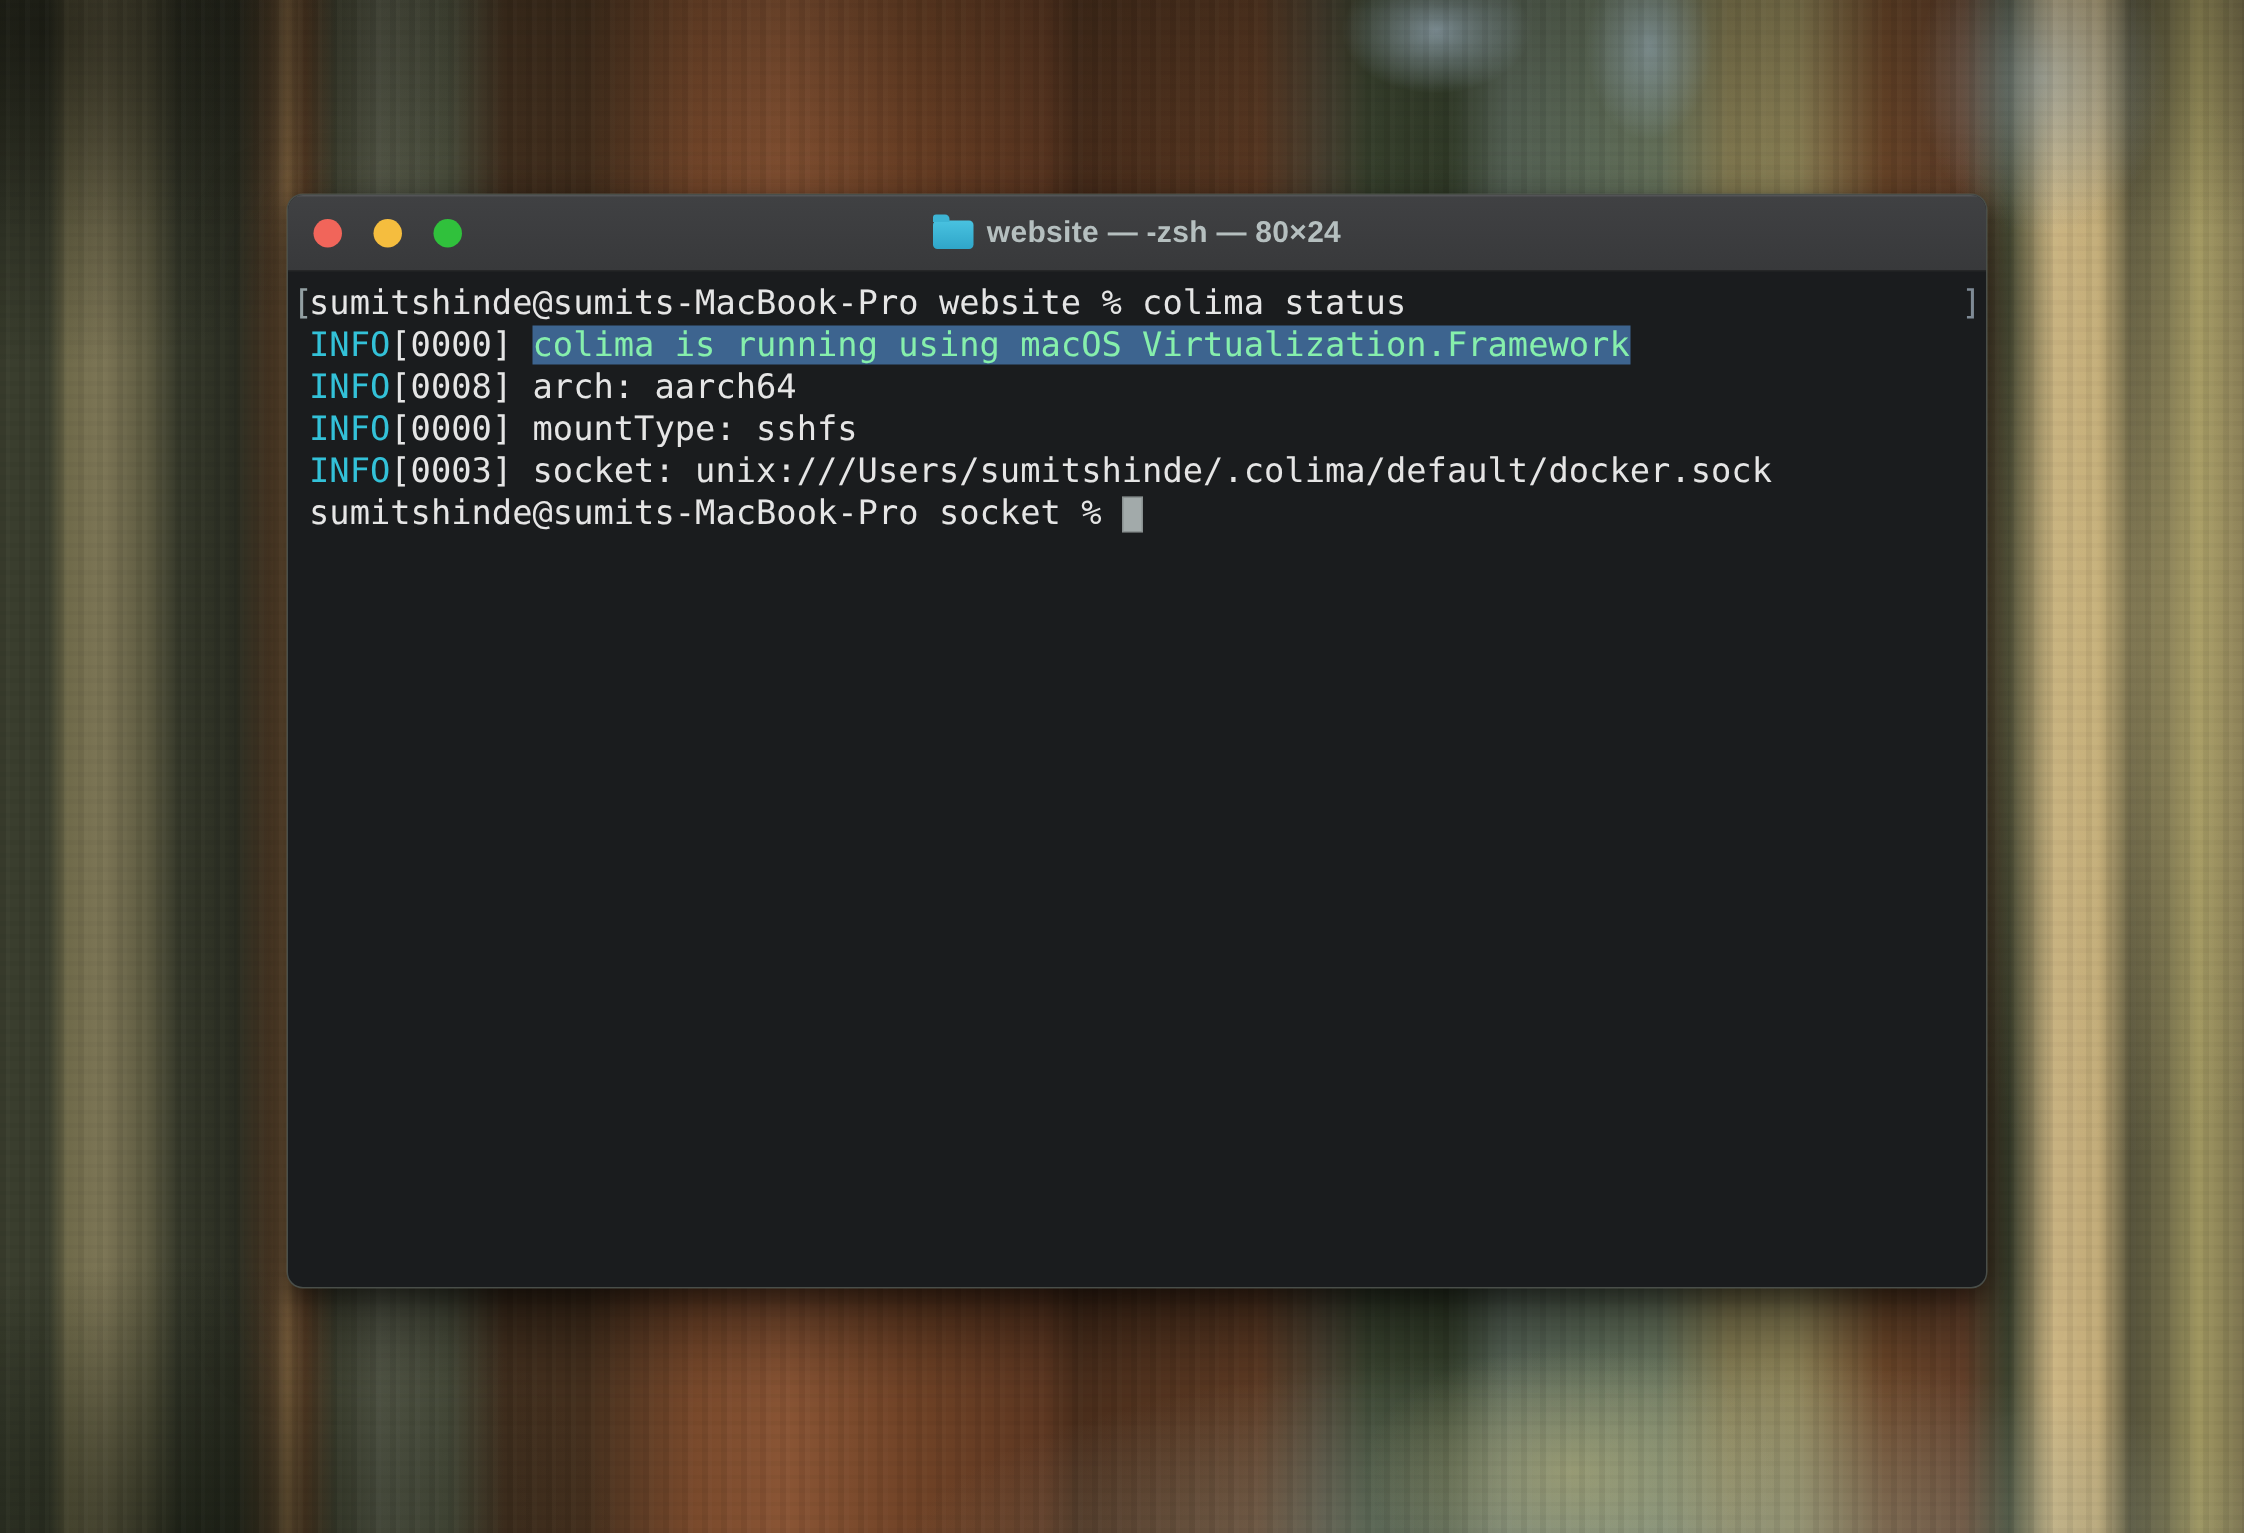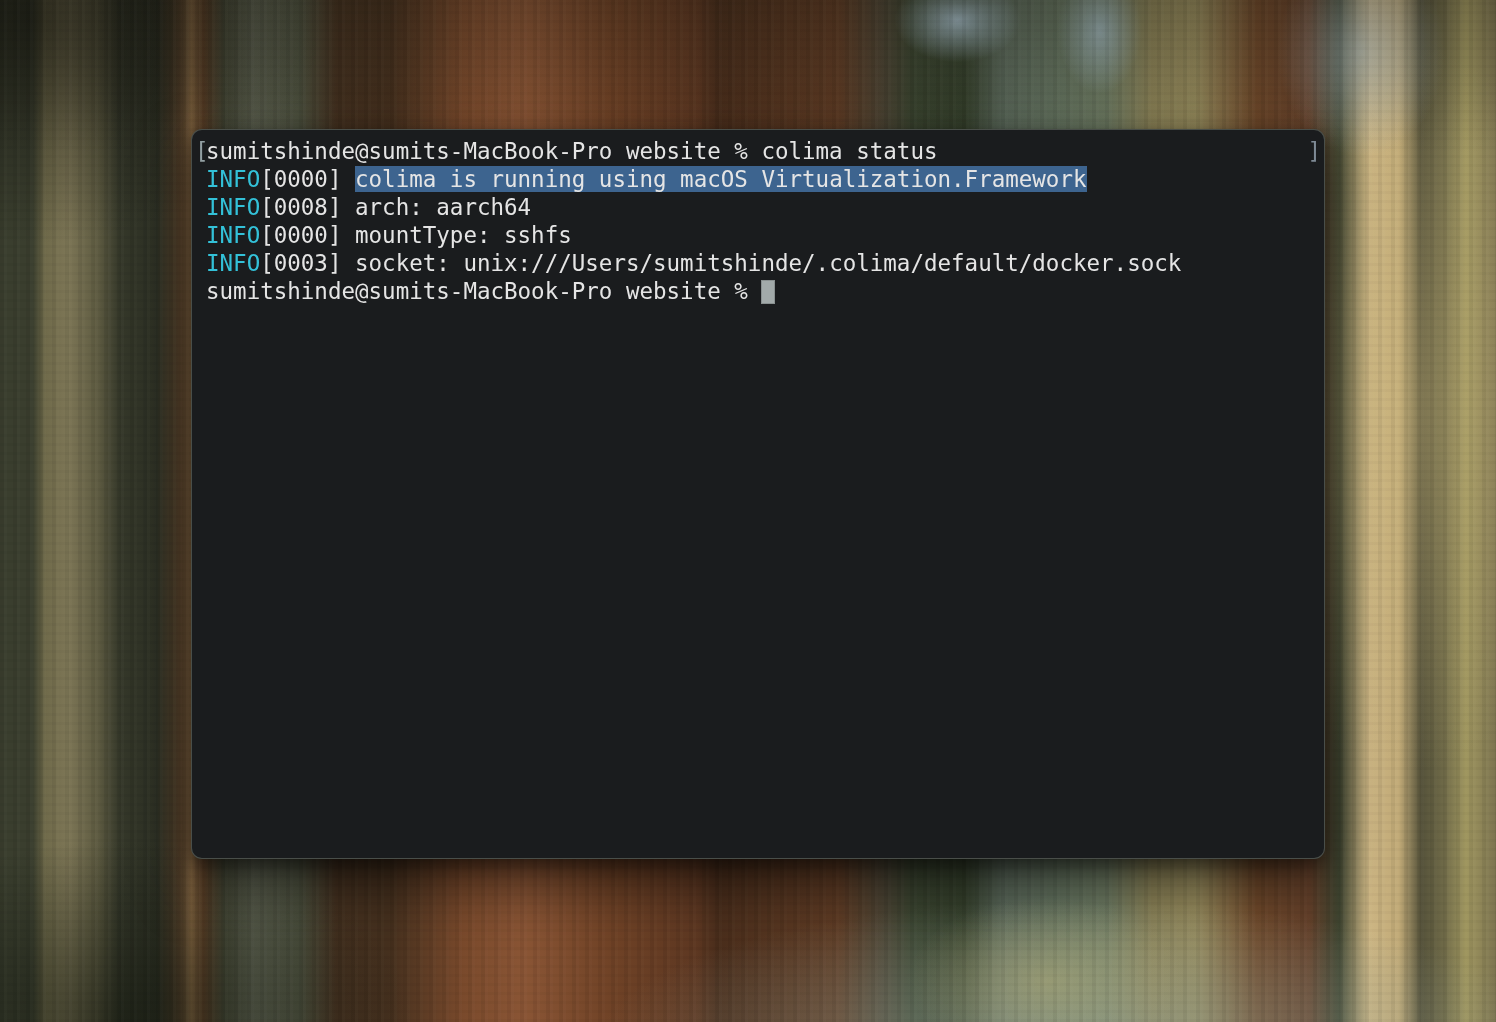--- a/index.html
+++ b/index.html
@@ -91,39 +91,50 @@
   
   .content {
     flex: 1; padding: 7px 14px; position: relative;
     font-family: "DejaVu Sans Mono", "Liberation Mono", monospace;
     font-size: 22.5px; line-height: 28px;
     color: #eceff1; cursor: text;
   }
   .term-line { position: relative; white-space: pre; }
   .seg-fg { color: #e5e5e5; }
   .seg-info { color: #33c1d8; margin-top: 32px; }
-  .seg-selected { color: #e5e5e5; background: #3d648f; }
+  .seg-selected { color: #86efac; background: #3d648f; }
   .seg-cursor {
     display: inline-block; width: 14px; height: 24px;
     background: #a2aaaa; vertical-align: text-bottom;
     box-shadow: inset 0 0 0 1px rgba(0,0,0,0.15);
   }
   .mark { position: absolute; color: #93a0a3; top: 0; }
   .mark-left { left: -11px; }
   .mark-right { right: -11px; color: #7e8a95; }
 </style>
 </head>
 <body>
 
 <div class="wallpaper"></div>
 
 <div class="window">
+  <div class="titlebar">
+    <div class="traffic">
+      <span class="light" id="light-close" style="background: rgb(241, 101, 90);"></span>
+      <span class="light" id="light-min" style="background: rgb(245, 189, 62);"></span>
+      <span class="light" id="light-zoom" style="background: rgb(48, 193, 60);"></span>
+    </div>
+    <div class="title-wrap">
+      <span class="folder"></span>
+      <span class="title-text">website — -zsh — 80×24</span>
+    </div>
+  </div>
   <div class="content">
     <div id="terminal-lines">
         <div class="term-line"><span class="seg-fg">sumitshinde@sumits-MacBook-Pro website % colima status</span><span class="mark mark-left">[</span><span class="mark mark-right">]</span></div>
         <div class="term-line"><span class="seg-info">INFO</span><span class="seg-fg">[0000] </span><span class="seg-selected">colima is running using macOS Virtualization.Framework</span></div>
         <div class="term-line"><span class="seg-info">INFO</span><span class="seg-fg">[0008] arch: aarch64</span></div>
         <div class="term-line"><span class="seg-info">INFO</span><span class="seg-fg">[0000] mountType: sshfs</span></div>
         <div class="term-line"><span class="seg-info">INFO</span><span class="seg-fg">[0003] socket: unix:///Users/sumitshinde/.colima/default/docker.sock</span></div>
-        <div class="term-line"><span class="seg-fg">sumitshinde@sumits-MacBook-Pro website % </span><span class="seg-cursor"> </span></div>
+        <div class="term-line"><span class="seg-fg">sumitshinde@sumits-MacBook-Pro socket % </span><span class="seg-cursor"> </span></div>
       </div>
   </div>
 </div>
 
 </body></html>

